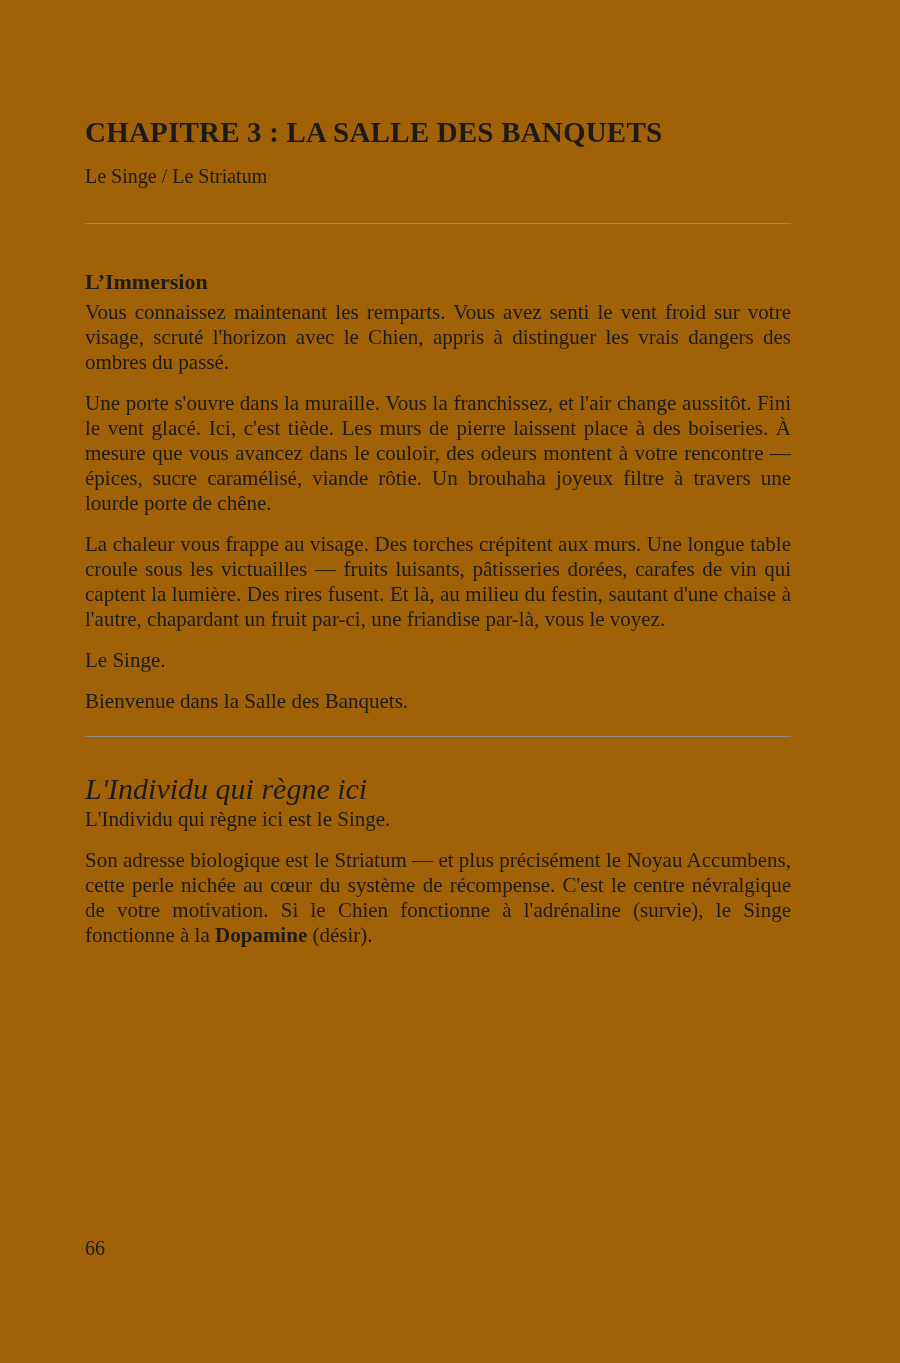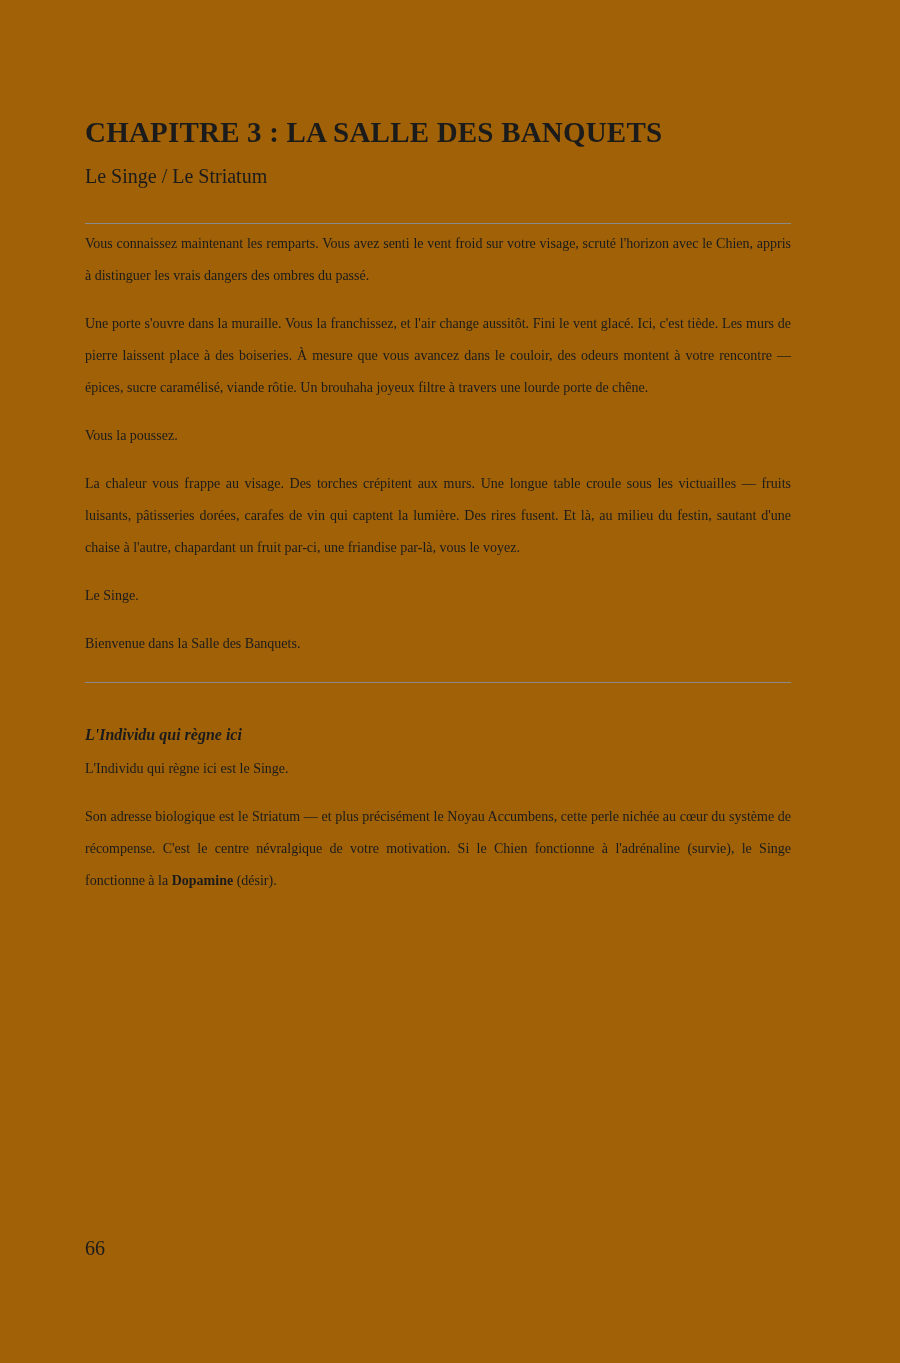--- a/index.html
+++ b/index.html
@@ -50,28 +50,28 @@
     margin-top: 22px;
   }
   .section-heading {
     margin: 44px 0 0 0;
     font-size: 22px;
     line-height: 28px;
     font-weight: 700;
   }
   .section-heading.italic {
     margin-top: 38px;
-    font-weight: 700;
+    font-weight: 400;
     font-style: italic;
-    font-size: 16px;
+    font-size: 30px;
   }
   p.body {
     margin: 16px 0 0 0;
-    font-size: 14px;
-    line-height: 32px;
+    font-size: 21px;
+    line-height: 25px;
     text-align: justify;
     hyphens: auto;
     -webkit-hyphens: auto;
   }
   p.body.first {
     margin-top: 4px;
   }
   p.body strong {
     font-weight: 700;
   }
@@ -87,24 +87,24 @@
 <body>
 
 <div class="page">
   <div class="content">
 
     <h1 class="chapter-title">CHAPITRE 3 : LA SALLE DES BANQUETS</h1>
     <p class="chapter-subtitle">Le Singe / Le Striatum</p>
 
     <hr class="rule">
 
+    <h2 class="section-heading">L’Immersion</h2>
 
     <p class="body first">Vous connaissez maintenant les remparts. Vous avez senti le vent froid sur votre visage, scruté l'horizon avec le Chien, appris à distinguer les vrais dangers des ombres du passé.</p>
     <p class="body">Une porte s'ouvre dans la muraille. Vous la franchissez, et l'air change aussitôt. Fini le vent glacé. Ici, c'est tiède. Les murs de pierre laissent place à des boiseries. À mesure que vous avancez dans le couloir, des odeurs montent à votre rencontre — épices, sucre caramélisé, viande rôtie. Un brouhaha joyeux filtre à travers une lourde porte de chêne.</p>
-    <p class="body">Vous la poussez.</p>
     <p class="body">La chaleur vous frappe au visage. Des torches crépitent aux murs. Une longue table croule sous les victuailles — fruits luisants, pâtisseries dorées, carafes de vin qui captent la lumière. Des rires fusent. Et là, au milieu du festin, sautant d'une chaise à l'autre, chapardant un fruit par-ci, une friandise par-là, vous le voyez.</p>
     <p class="body">Le Singe.</p>
     <p class="body">Bienvenue dans la Salle des Banquets.</p>
 
     <hr class="rule rule-mid">
 
     <h2 class="section-heading italic">L'Individu qui règne ici</h2>
 
     <p class="body first">L'Individu qui règne ici est le Singe.</p>
 

